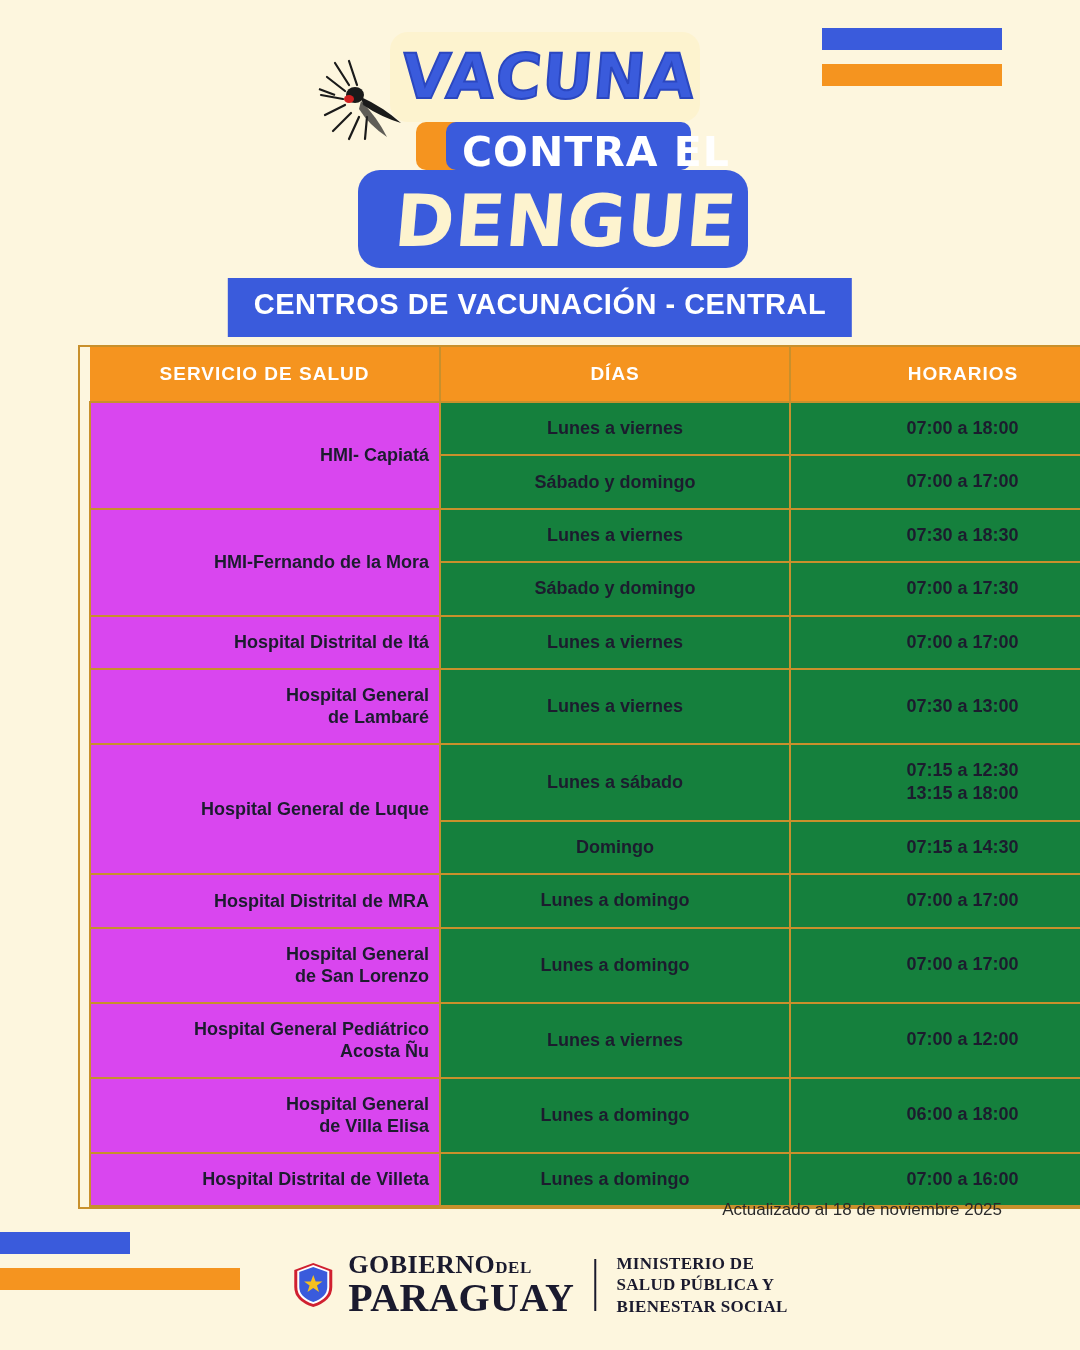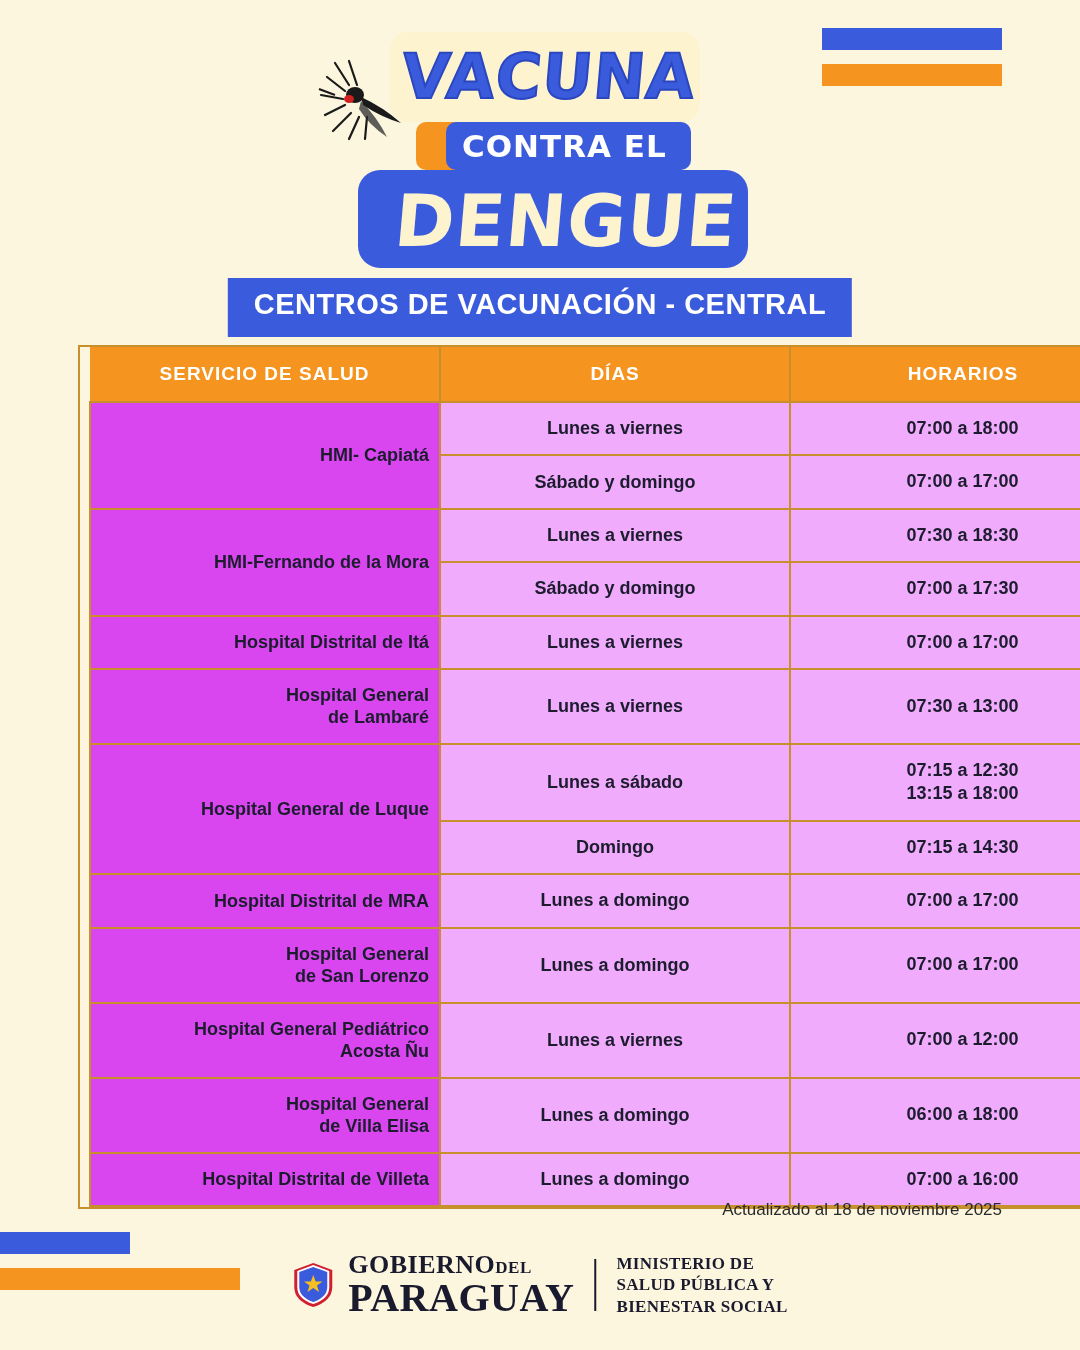--- a/index.html
+++ b/index.html
@@ -79,21 +79,21 @@
     top: 100px;
     width: 245px;
     height: 48px;
     background: #3a5bdc;
     border-radius: 10px;
   }
   .t-contra {
     position: absolute;
     left: 112px;
     top: 106px;
-    font-size: 31px;
+    font-size: 41px;
     font-weight: 900;
     letter-spacing: 1px;
     color: #ffffff;
     font-family: "DejaVu Sans", sans-serif;
   }
   .dengue-plate {
     position: absolute;
     left: 8px;
     top: 148px;
     width: 390px;
@@ -153,21 +153,21 @@
     text-align: center;
     border-right: 2px solid #c8902c;
   }
   thead th:last-child { border-right: none; }
   td {
     border: 2px solid #c8902c;
     padding: 14px 10px;
     font-size: 18px;
     font-weight: 700;
     color: #1c1c2e;
-    background: #f0abfc;
+    background: #15803d;
     vertical-align: middle;
   }
   td.name {
     background: #d946ef;
     padding-left: 14px;
     text-align: right;
     line-height: 1.25;
   }
   td.days, td.hours {
     text-align: center;

